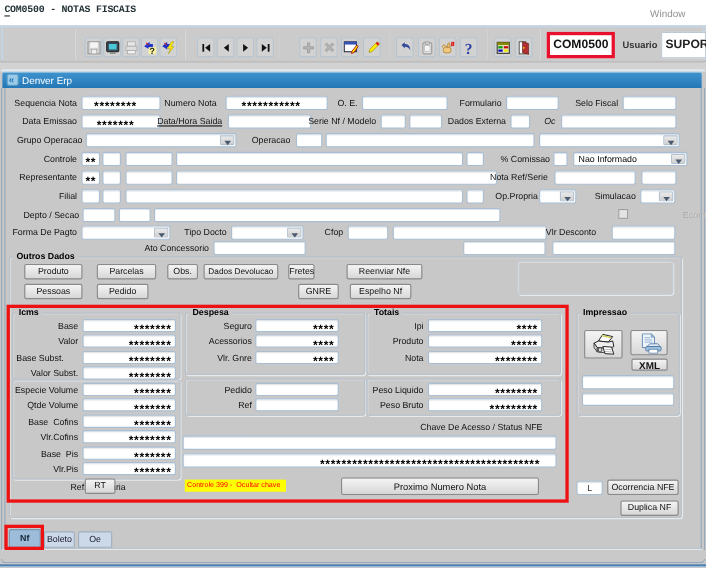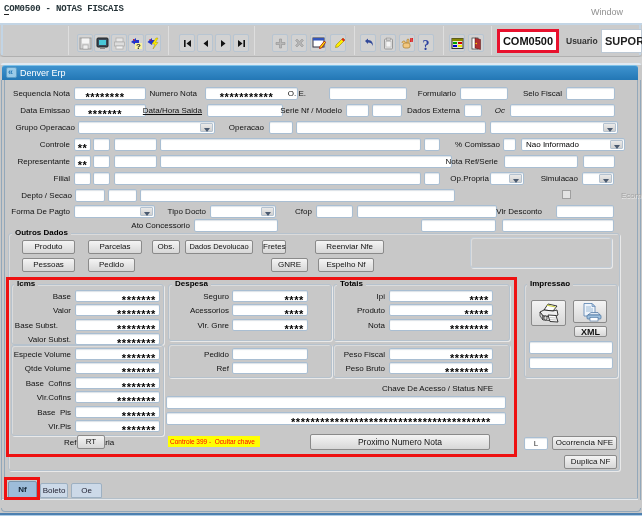--- a/index.html
+++ b/index.html
@@ -182,21 +182,21 @@
 <div id="rows"></div>
 
 <div class="lbl" style="right:572px;top:89px;">Sequencia Nota</div>
 <div class="fld" style="left:74px;top:87px;width:72px;">
     <span class="starsC">********</span>
   </div>
 <div class="lbl" style="right:445px;top:89px;">Numero Nota</div>
 <div class="fld" style="left:205px;top:87px;width:93px;">
     <span class="starsC">***********</span>
   </div>
-<div class="lbl" style="right:336px;top:89px;">O. E.</div>
+<div class="lbl" style="right:317px;top:89px;">O. E.</div>
 <div class="fld" style="left:329px;top:87px;width:78px;"></div>
 <div class="lbl" style="right:186px;top:89px;">Formulario</div>
 <div class="fld" style="left:460px;top:87px;width:48px;"></div>
 <div class="lbl" style="right:80px;top:89px;">Selo Fiscal</div>
 <div class="fld" style="left:566px;top:87px;width:49px;"></div>
 
 <div class="lbl" style="right:572px;top:106px;">Data Emissao</div>
 <div class="fld" style="left:74px;top:104px;width:72px;">
     <span class="starsC">*******</span>
   </div>
@@ -377,21 +377,21 @@
     <span class="stars">****</span>
   </div>
 <div class="lbl" style="right:257px;top:306px;">Produto</div>
 <div class="fld" style="left:389px;top:304px;width:104px;height:12px;">
     <span class="stars">*****</span>
   </div>
 <div class="lbl" style="right:257px;top:321px;">Nota</div>
 <div class="fld" style="left:389px;top:319px;width:104px;height:12px;">
     <span class="stars">********</span>
   </div>
-<div class="lbl" style="right:257px;top:350px;">Peso Fiscal</div>
+<div class="lbl" style="right:257px;top:350px;">Peso Liquido</div>
 <div class="fld" style="left:389px;top:348px;width:104px;height:12px;">
     <span class="stars">********</span>
   </div>
 <div class="lbl" style="right:257px;top:364px;">Peso Bruto</div>
 <div class="fld" style="left:389px;top:362px;width:104px;height:12px;">
     <span class="stars">*********</span>
   </div>
 
 <div class="lbl" style="left:334px;top:384px;">Chave De Acesso / Status NFE</div>
 <div class="fld" style="left:166px;top:396px;width:340px;"></div>

